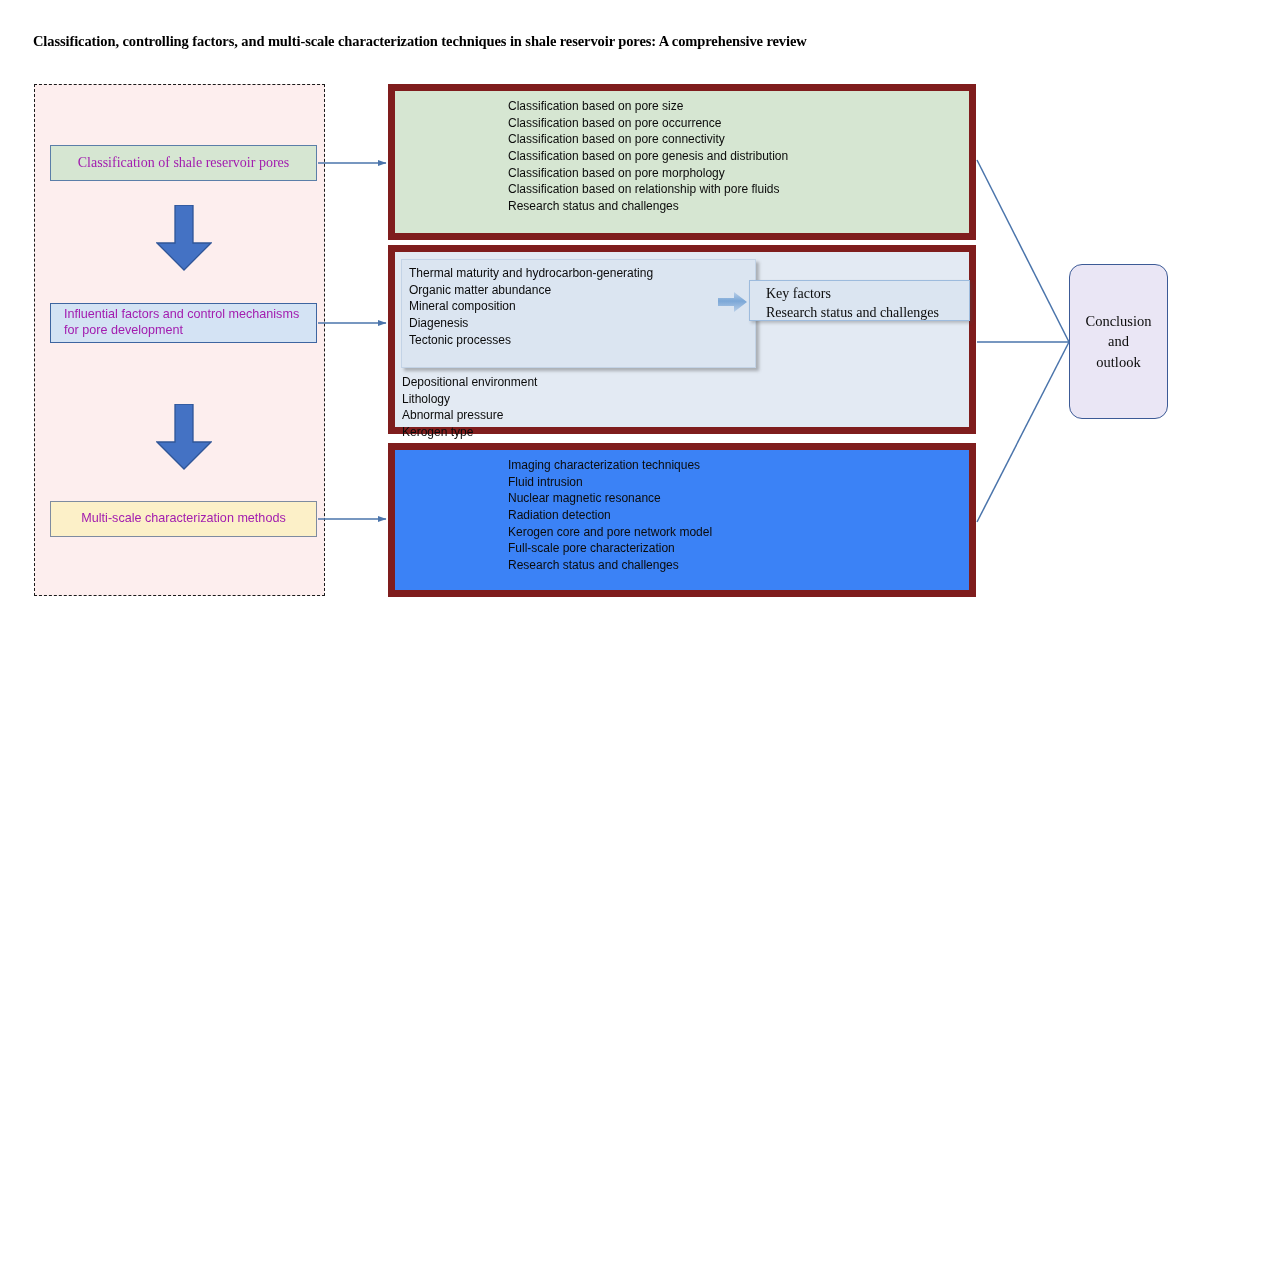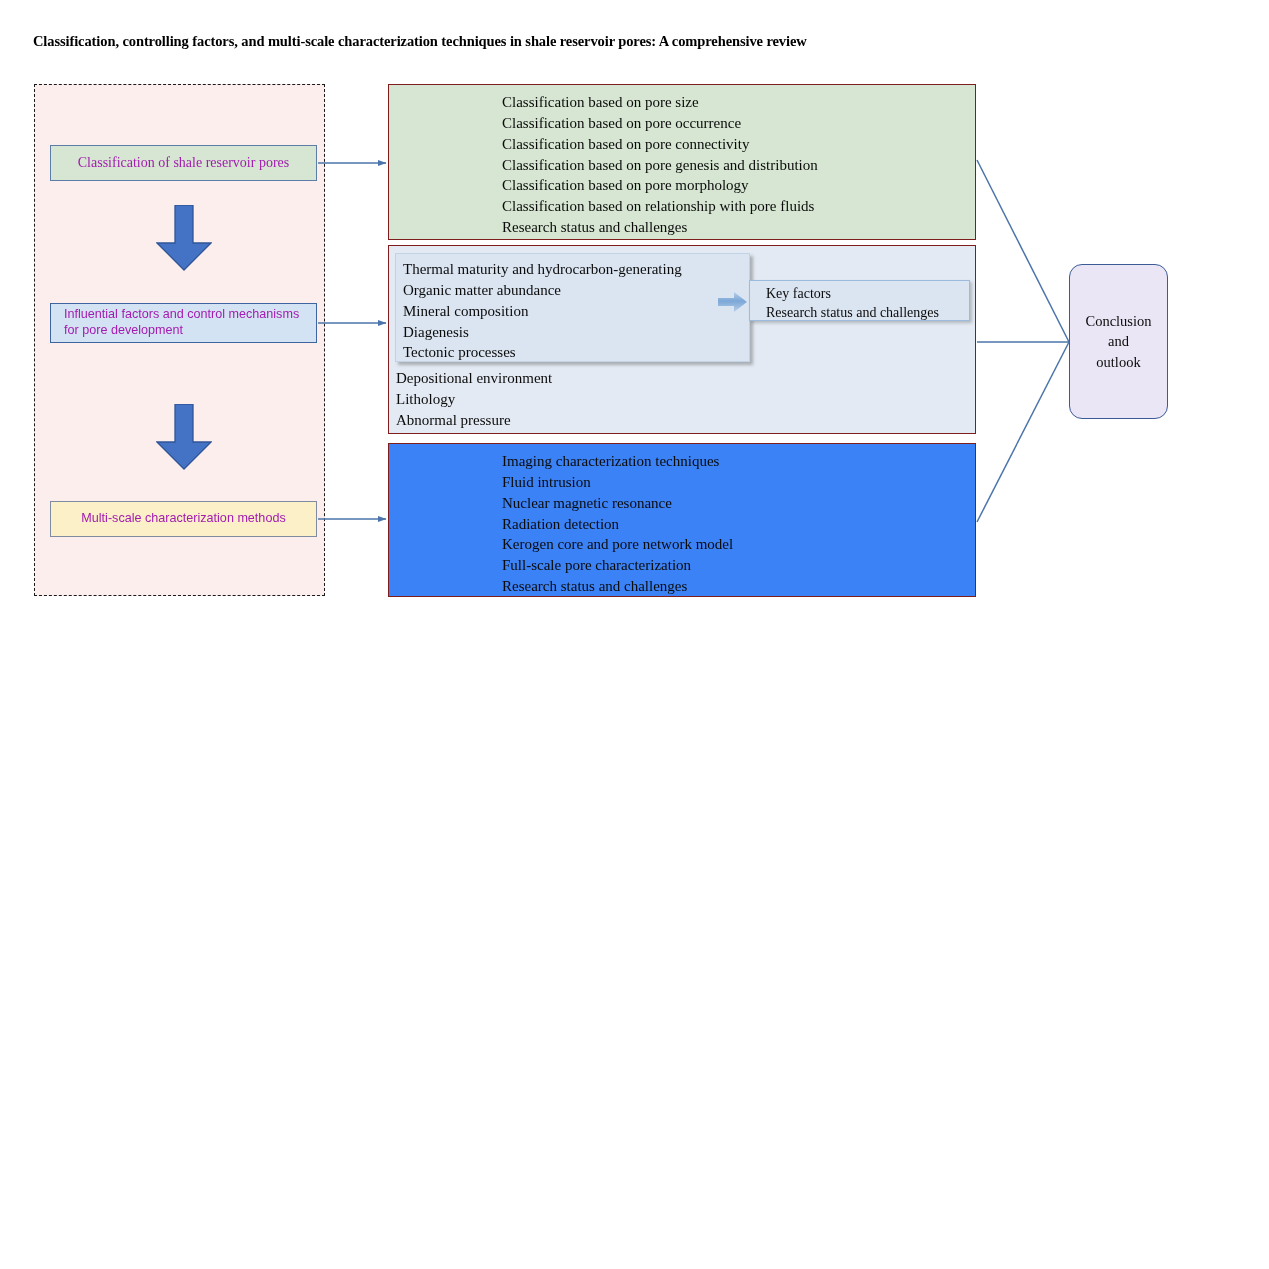--- a/index.html
+++ b/index.html
@@ -81,23 +81,23 @@
     font-size: 12.6px;
     justify-content: center;
   }
 
   .down-arrow { left: 156px; width: 56px; height: 66px; }
   #down-arrow-1 { top: 205px; }
   #down-arrow-2 { top: 404px; }
 
   
   .panel {
-    border: 1px solid #7f1d1d;
-    font-family: Liberation Serif, serif;
-    font-size: 15px;
+    border: 7px solid #7f1d1d;
+    font-family: Liberation Sans, sans-serif;
+    font-size: 12px;
     color: #0b0b0b;
     line-height: 1.39;
   }
   #panel-classification {
     left: 388px; top: 84px;
     width: 588px; height: 156px;
     background: #d6e6d2;
     padding-top: 7px;
     padding-left: 113px;
   }
@@ -227,20 +227,21 @@
         <li>Mineral composition</li>
         <li>Diagenesis</li>
         <li>Tectonic processes</li>
       </ul>
     </div>
     <div id="factors-secondary">
       <ul>
         <li>Depositional environment</li>
         <li>Lithology</li>
         <li>Abnormal pressure</li>
+        <li>Kerogen type</li>
       </ul>
     </div>
   </div>
 
   <div class="abs" id="key-factors-arrow">
     <svg width="30" height="20" viewBox="0 0 30 20">
       <defs>
         <linearGradient id="kfgrad" x1="0" y1="0" x2="0" y2="1">
           <stop offset="0%" stop-color="#b9cfe8"></stop>
           <stop offset="45%" stop-color="#7ba7d7"></stop>

